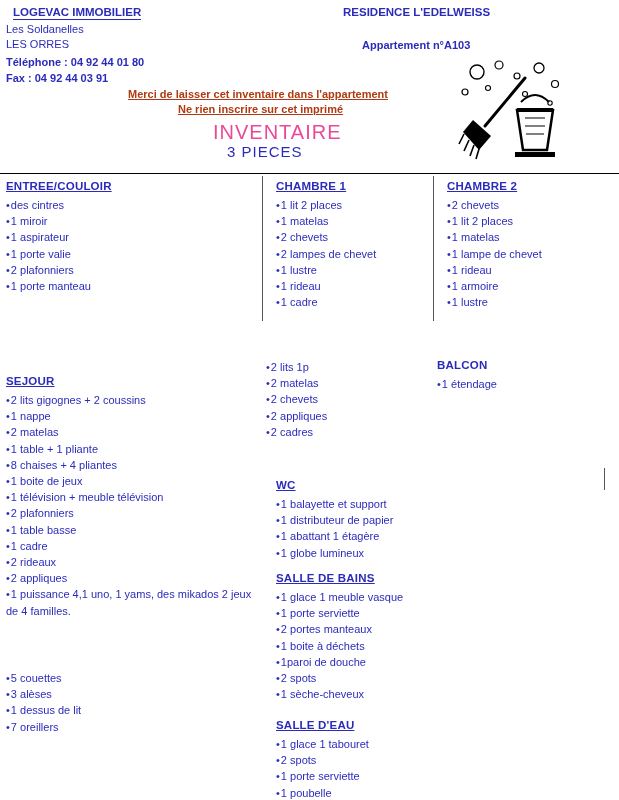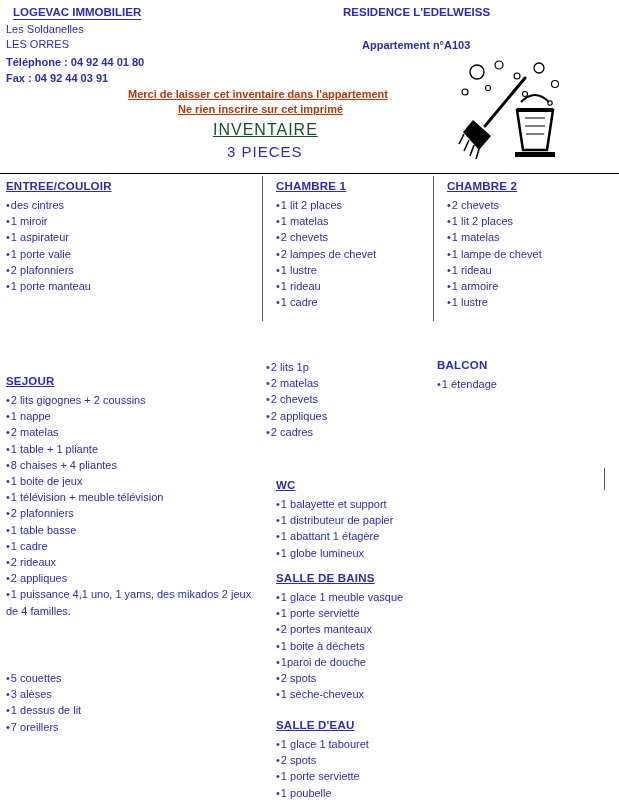--- a/index.html
+++ b/index.html
@@ -90,24 +90,23 @@
     top: 103px;
     font-weight: bold;
     font-size: 11px;
     color: #b03a10;
     text-decoration: underline;
   }
   .title-main {
     position: absolute;
     left: 213px;
     top: 121px;
-    font-size: 16px;
-    color: #14532d;
+    font-size: 20px;
+    color: #ec4899;
     letter-spacing: 1px;
-    text-decoration: underline;
   }
   .title-sub {
     position: absolute;
     left: 227px;
     top: 143px;
     font-size: 15px;
     color: #2b2bbb;
     letter-spacing: 1px;
   }
 

